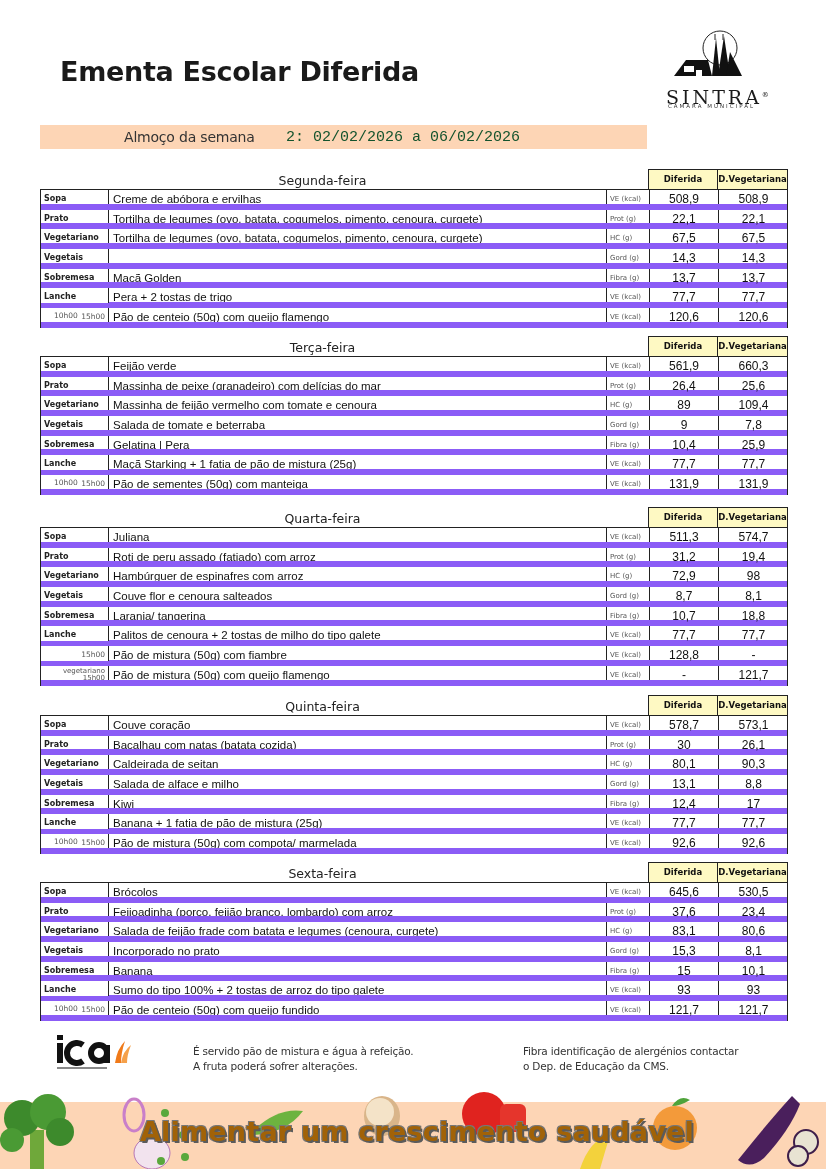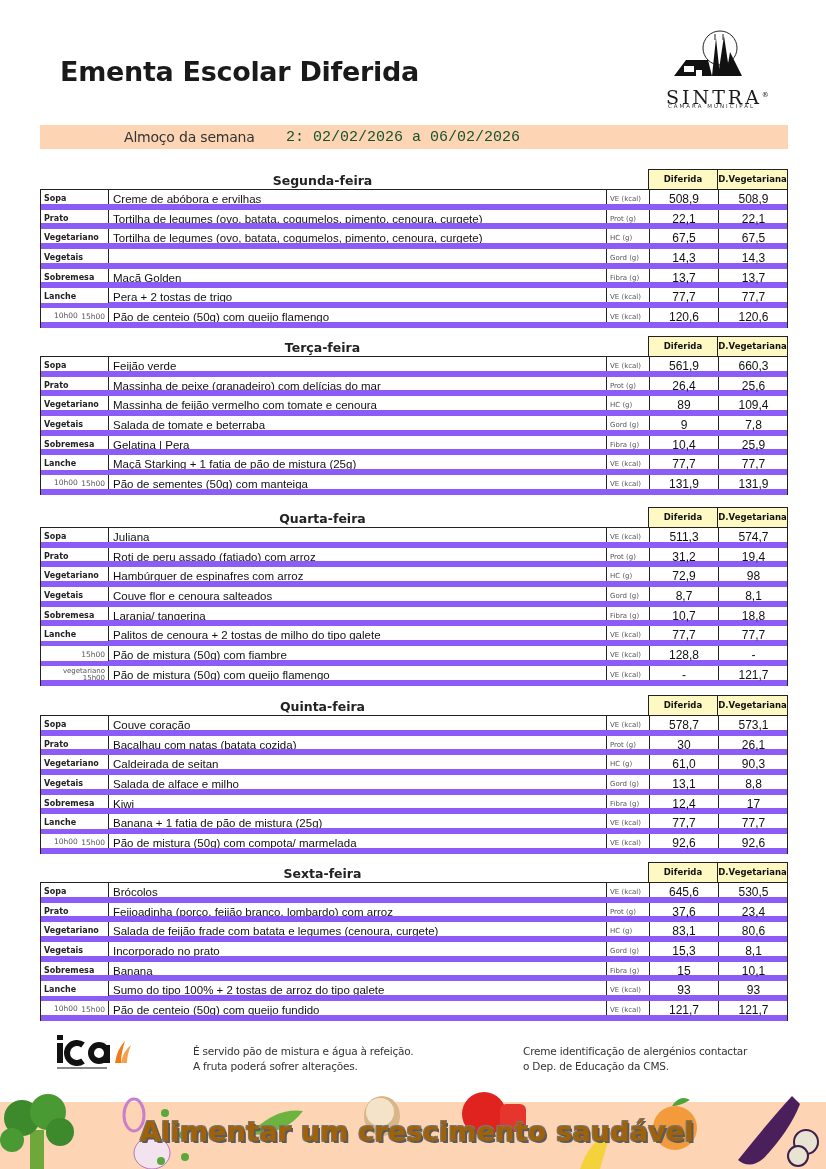--- a/index.html
+++ b/index.html
@@ -16,36 +16,36 @@
     .logo .sintra {
       position: absolute; left: 6px; top: 56px; font-family: "DejaVu Serif", serif;
       font-size: 19px; letter-spacing: 3px; color: #1a1a1a;
     }
     .logo .sintra sup { font-size: 7px; letter-spacing: 0; }
     .logo .camara {
       position: absolute; left: 8px; top: 73px; font-size: 5.5px; letter-spacing: 2px; color: #333;
       font-family: "DejaVu Sans", sans-serif;
     }
     .week-band {
-      position: absolute; left: 40px; top: 125px; width: 748px; height: 24px;
+      position: absolute; left: 40px; top: 125px; width: 607px; height: 24px;
       background: #fdd5b5;
     }
     .week-band .lbl {
       position: absolute; left: 84px; top: 4px; font-family: "DejaVu Sans", sans-serif;
       font-size: 14px; color: #333; font-weight: normal; letter-spacing: -0.2px;
     }
     .week-band .val {
       position: absolute; left: 246px; top: 4px; font-family: Liberation Mono, monospace;
       font-size: 15px; color: #14532d;
     }
 
     .day { position: absolute; left: 40px; width: 748px; }
     .day-title {
       position: absolute; left: 0; width: 565px; text-align: center; top: 4px;
-      font-family: "DejaVu Sans", sans-serif; font-weight: bold; font-size: 12.5px; color: #222;
+      font-family: "DejaVu Sans", sans-serif; font-weight: normal; font-size: 12.5px; color: #222;
     }
     .col-head {
       position: absolute; top: 0; height: 20px; border: 1px solid #222; border-bottom: none;
       font-family: "DejaVu Sans", sans-serif; font-weight: bold; font-size: 8.5px;
       text-align: center; line-height: 19px; background: #fef9c3;
     }
     .col-head.h1 { left: 608px; width: 70px; }
     .col-head.h2 { left: 677px; width: 71px; }
     .rows { position: absolute; left: 0; top: 20px; width: 748px; border: 1px solid #222; border-bottom: none; }
     .row { position: relative; height: 19.7px; border-bottom: 6px solid #8b5cf6; }
@@ -312,21 +312,21 @@
         <div class="cat"><span>Prato</span></div>
         <div class="dish">Bacalhau com natas (batata cozida)</div>
         <div class="unit">Prot (g)</div>
         <div class="v1">30</div>
         <div class="v2">26,1</div>
       </div>
         <div class="row">
         <div class="cat"><span>Vegetariano</span></div>
         <div class="dish">Caldeirada de seitan</div>
         <div class="unit">HC (g)</div>
-        <div class="v1">61,0</div>
+        <div class="v1">80,1</div>
         <div class="v2">90,3</div>
       </div>
         <div class="row">
         <div class="cat"><span>Vegetais</span></div>
         <div class="dish">Salada de alface e milho</div>
         <div class="unit">Gord (g)</div>
         <div class="v1">13,1</div>
         <div class="v2">8,8</div>
       </div>
         <div class="row">
@@ -420,21 +420,21 @@
     <path d="M60 30 Q62 16 70 8 Q66 20 66 30 Z" fill="#f07a1a"></path>
     <path d="M66 30 Q68 18 76 12 Q72 22 72 30 Z" fill="#f5a04a"></path>
     <rect x="2" y="34" width="50" height="2" fill="#888"></rect>
   </svg>
 </div>
 <div class="footer-note n1">
   <div>É servido pão de mistura e água à refeição.</div>
   <div>A fruta poderá sofrer alterações.</div>
 </div>
 <div class="footer-note n2">
-  <div>Creme identificação de alergénios contactar</div>
+  <div>Fibra identificação de alergénios contactar</div>
   <div>o Dep. de Educação da CMS.</div>
 </div>
 
 <div class="banner"></div>
 
 <svg class="deco" style="left:0;top:1090px" width="80" height="79" viewBox="0 0 80 79">
   <rect x="30" y="40" width="14" height="39" fill="#6fa83a"></rect>
   <circle cx="22" cy="28" r="18" fill="#3d8a2c"></circle>
     <circle cx="48" cy="22" r="18" fill="#4a9a34"></circle>
   <circle cx="60" cy="42" r="14" fill="#3d8a2c"></circle>

